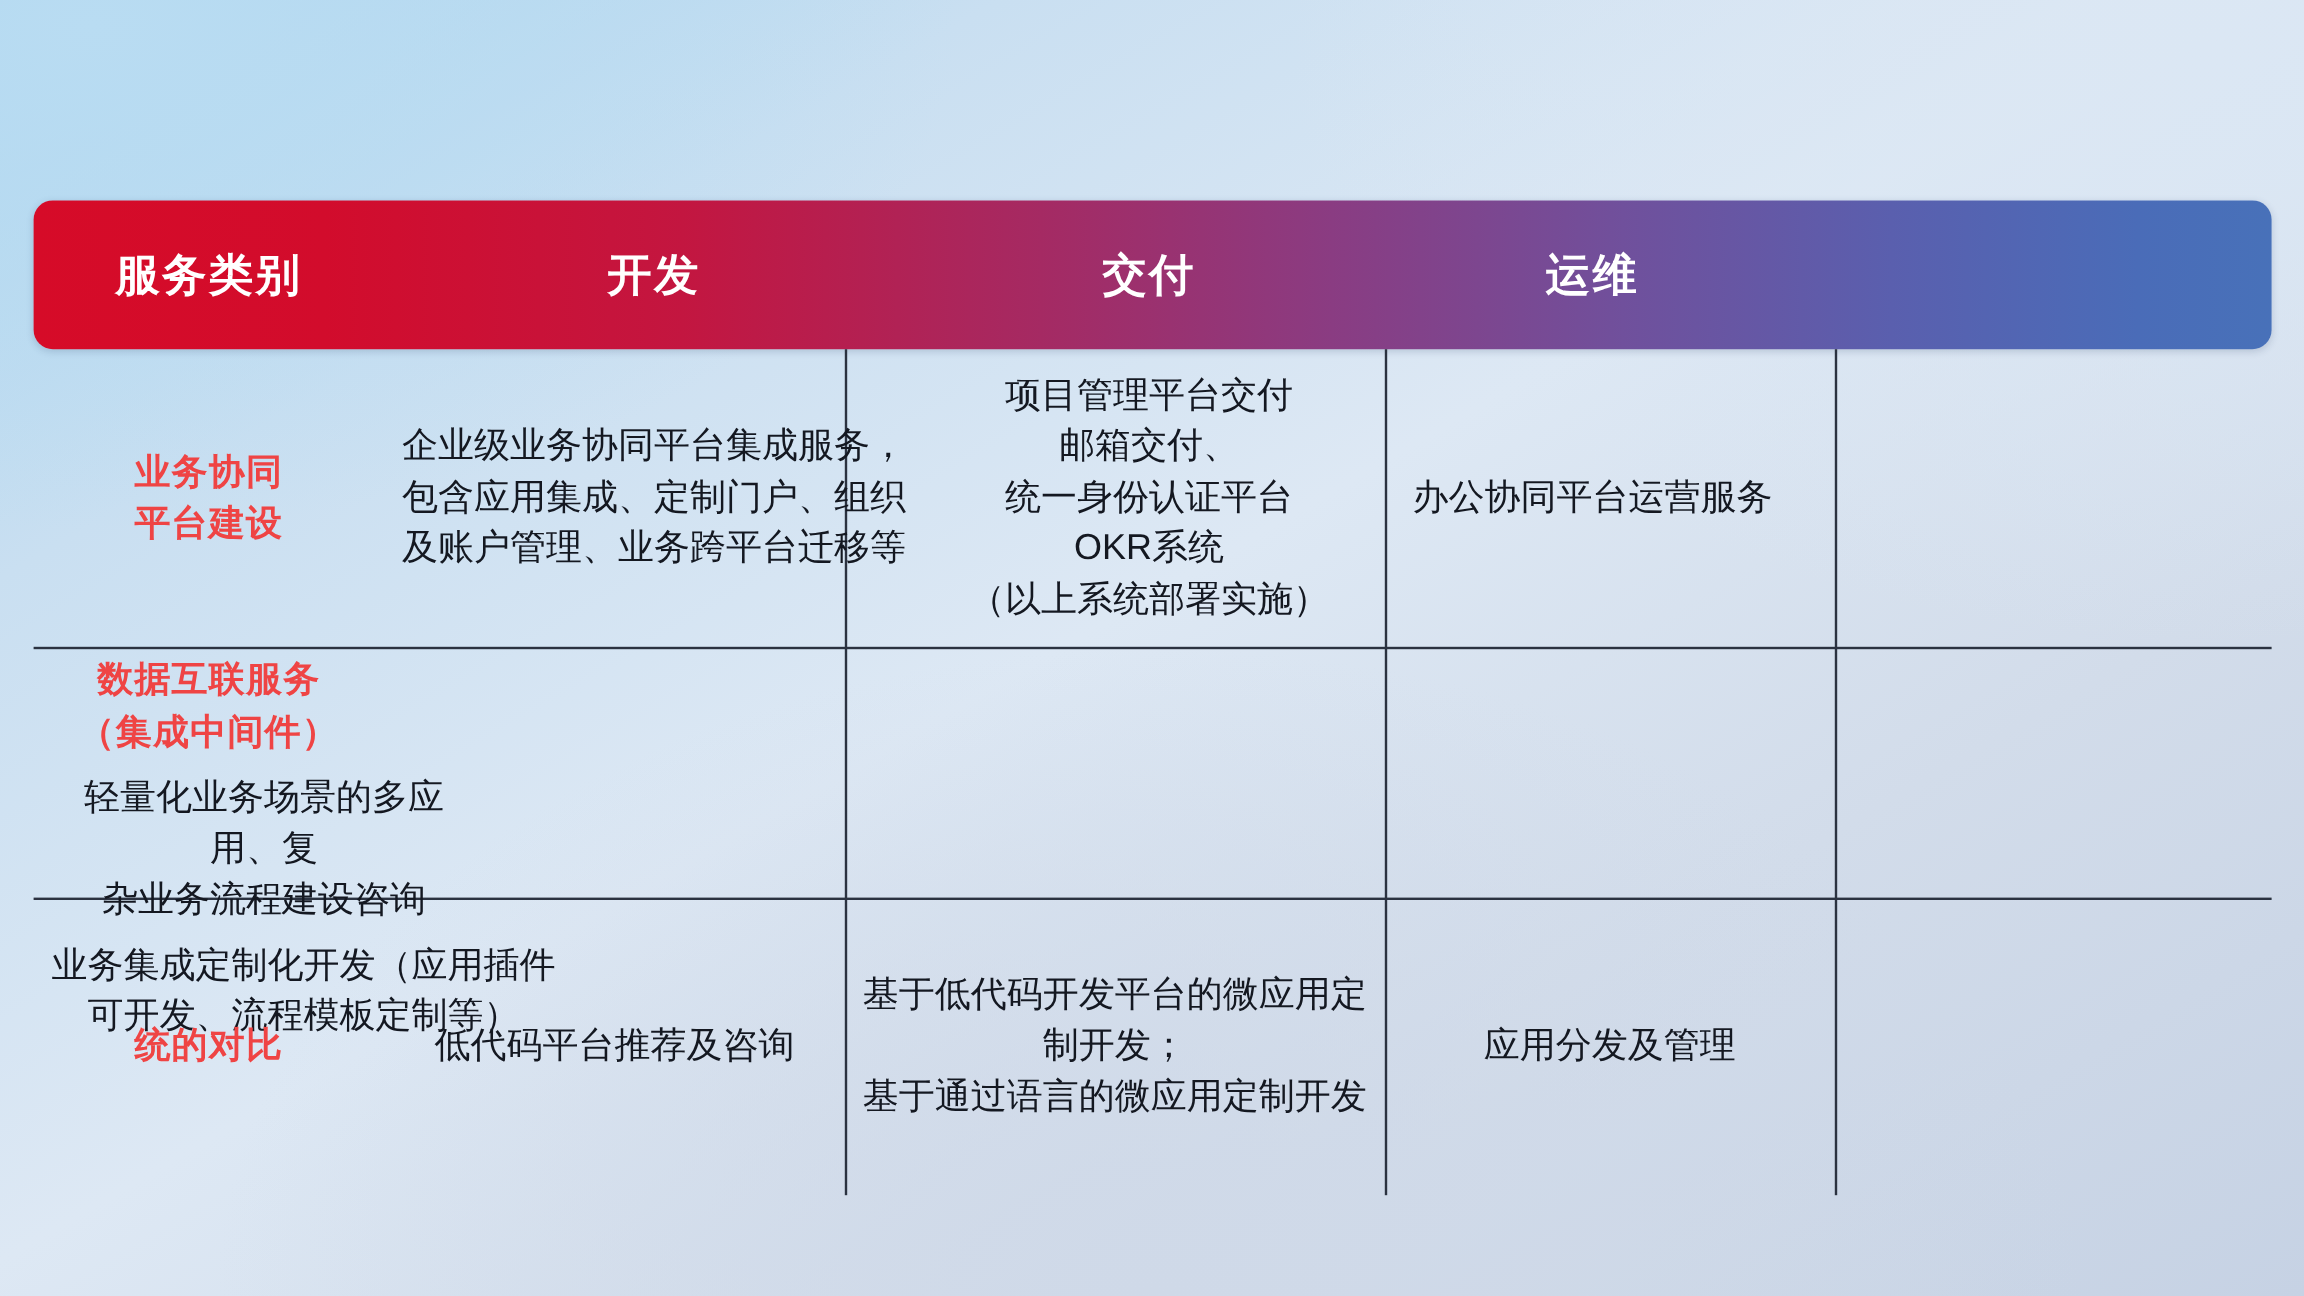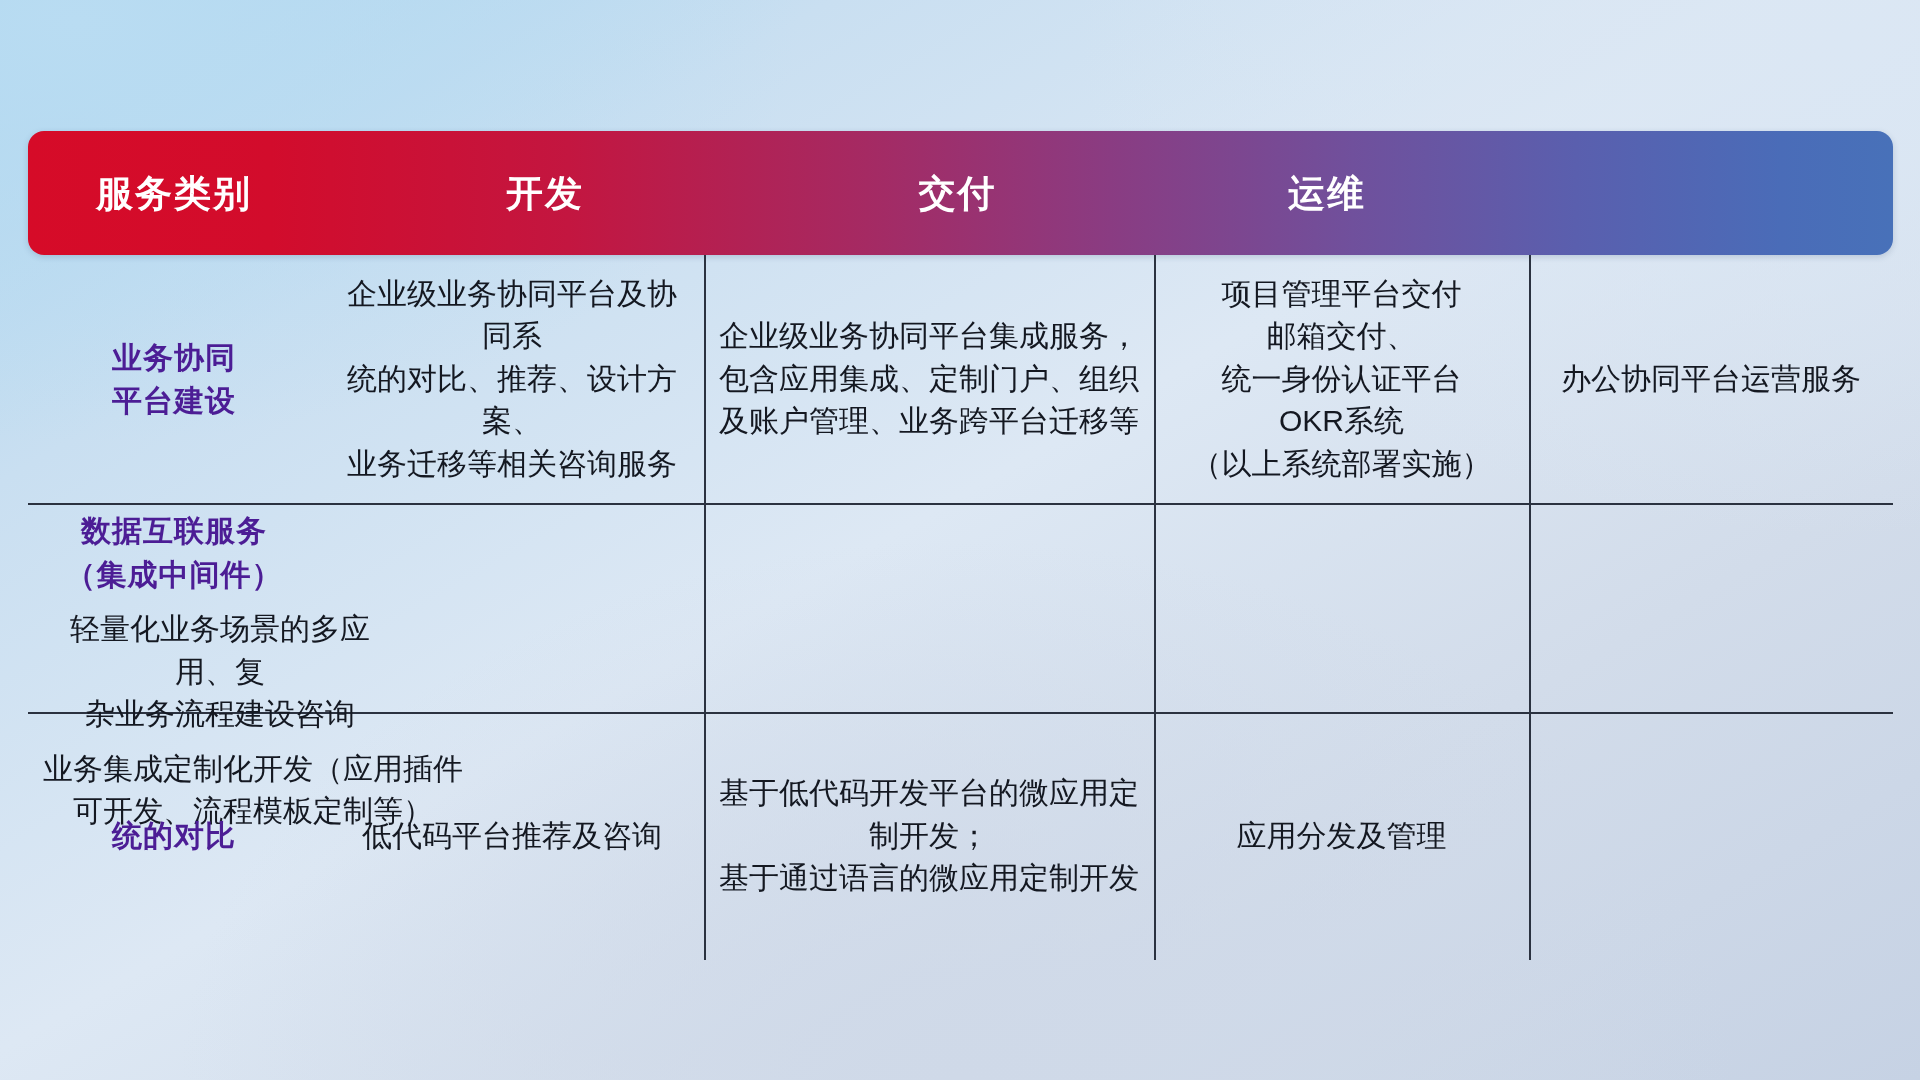--- a/index.html
+++ b/index.html
@@ -22,41 +22,42 @@
   .thead{
     position:relative;
     height:124px;
     border-radius:16px;
     background:linear-gradient(90deg,
       #d60b28 0%, #d20c2c 13%, #c31640 29%, #a52a63 45%,
       #8a3c82 58%, #70509c 71%, #5a5fae 83%, #4a6cb8 94%, #4871b9 100%);
     box-shadow:0 2px 6px rgba(40,60,100,.18);
     display:flex; align-items:center;
     overflow:hidden;
+    margin-top:36px;
   }
   .th{
     color:#fff; font-weight:bold; font-size:37px; letter-spacing:2px;
     text-align:center; line-height:1; white-space:nowrap;
   }
 
   
   .tbody{position:relative;}
   .trow{display:flex; align-items:stretch; position:relative;}
   .trow.r1{height:248px;}
   .trow.r2{height:209px;flex-direction:column;}
   .trow.r3{height:248px;}
 
   .cell{
     display:flex; align-items:center; justify-content:center;
     box-sizing:border-box; padding:6px 14px;
     font-size:30px; color:#141821; line-height:1.42;
     text-align:center; white-space:pre-line;
   }
   .cell.label{
-    color:#4c1d95; font-weight:bold; font-size:30px; letter-spacing:1px;
+    color:#ef4444; font-weight:bold; font-size:30px; letter-spacing:1px;
     line-height:1.45;
   }
 
   
   .c0{width:292px;}
   .c1{width:384px;}
   .c2{width:450px;}
   .c3{width:375px;}
   .c4{width:364px;}
 
@@ -88,23 +89,20 @@
       <div class="vrule" style="left:676px;"></div>
       <div class="vrule" style="left:1126px;"></div>
       <div class="vrule" style="left:1501px;"></div>
 
       <div class="hrule" style="top:248px;"></div>
       <div class="hrule" style="top:457px;"></div>
 
       <div class="trow r1">
         <div class="cell label c0">业务协同
 平台建设</div>
-        <div class="cell c1">企业级业务协同平台及协同系
-统的对比、推荐、设计方案、
-业务迁移等相关咨询服务</div>
         <div class="cell c2">企业级业务协同平台集成服务，
 包含应用集成、定制门户、组织
 及账户管理、业务跨平台迁移等</div>
         <div class="cell c3">项目管理平台交付
 邮箱交付、
 统一身份认证平台
 OKR系统
 （以上系统部署实施）</div>
         <div class="cell c4">办公协同平台运营服务</div>
       </div>

